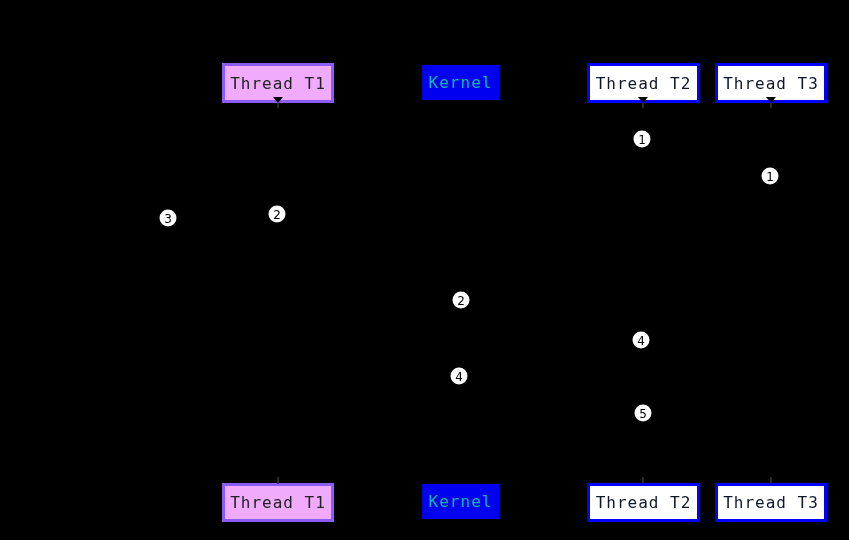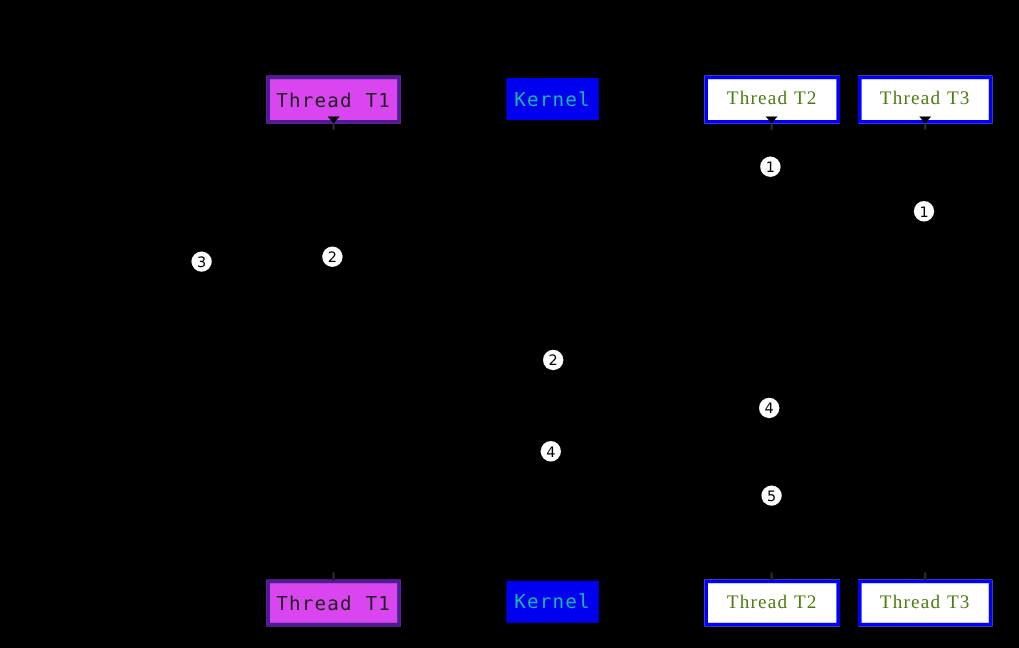--- a/index.html
+++ b/index.html
@@ -5,22 +5,22 @@
   html,body { margin:0; padding:0; background:#000; }
   .stage {
     position:relative; width:849px; height:540px; background:#000000;
     overflow:hidden; font-family:"DejaVu Sans Mono", monospace;
   }
   .abox {
     position:absolute; box-sizing:border-box;
     display:flex; align-items:center; justify-content:center;
     font-size:16px; letter-spacing:1px; white-space:nowrap;
   }
-  .red-outline  { background:#d946ef; border:3px solid #4c1d95; color:#222222; }
-  .blue-outline { background:#ffffff; border:3px solid #0000ff; color:#4d7c0f;font-family:Liberation Serif, serif; }
+  .red-outline  { background:#f0abfc; border:3px solid #8b5cf6; color:#222222; }
+  .blue-outline { background:#ffffff; border:3px solid #0000ff; color:#0f172a; }
   .blue-filled  { background:#0000f0; color:#14b8a6; }
   .marker {
     position:absolute; width:17px; height:17px; border-radius:50%;
     background:#ffffff; color:#000000;
     display:flex; align-items:center; justify-content:center;
     font-family:"DejaVu Sans", sans-serif; font-size:12px; line-height:1;
     transform:translate(-50%,-50%);
   }
   .notch {
     position:absolute; width:0; height:0;

